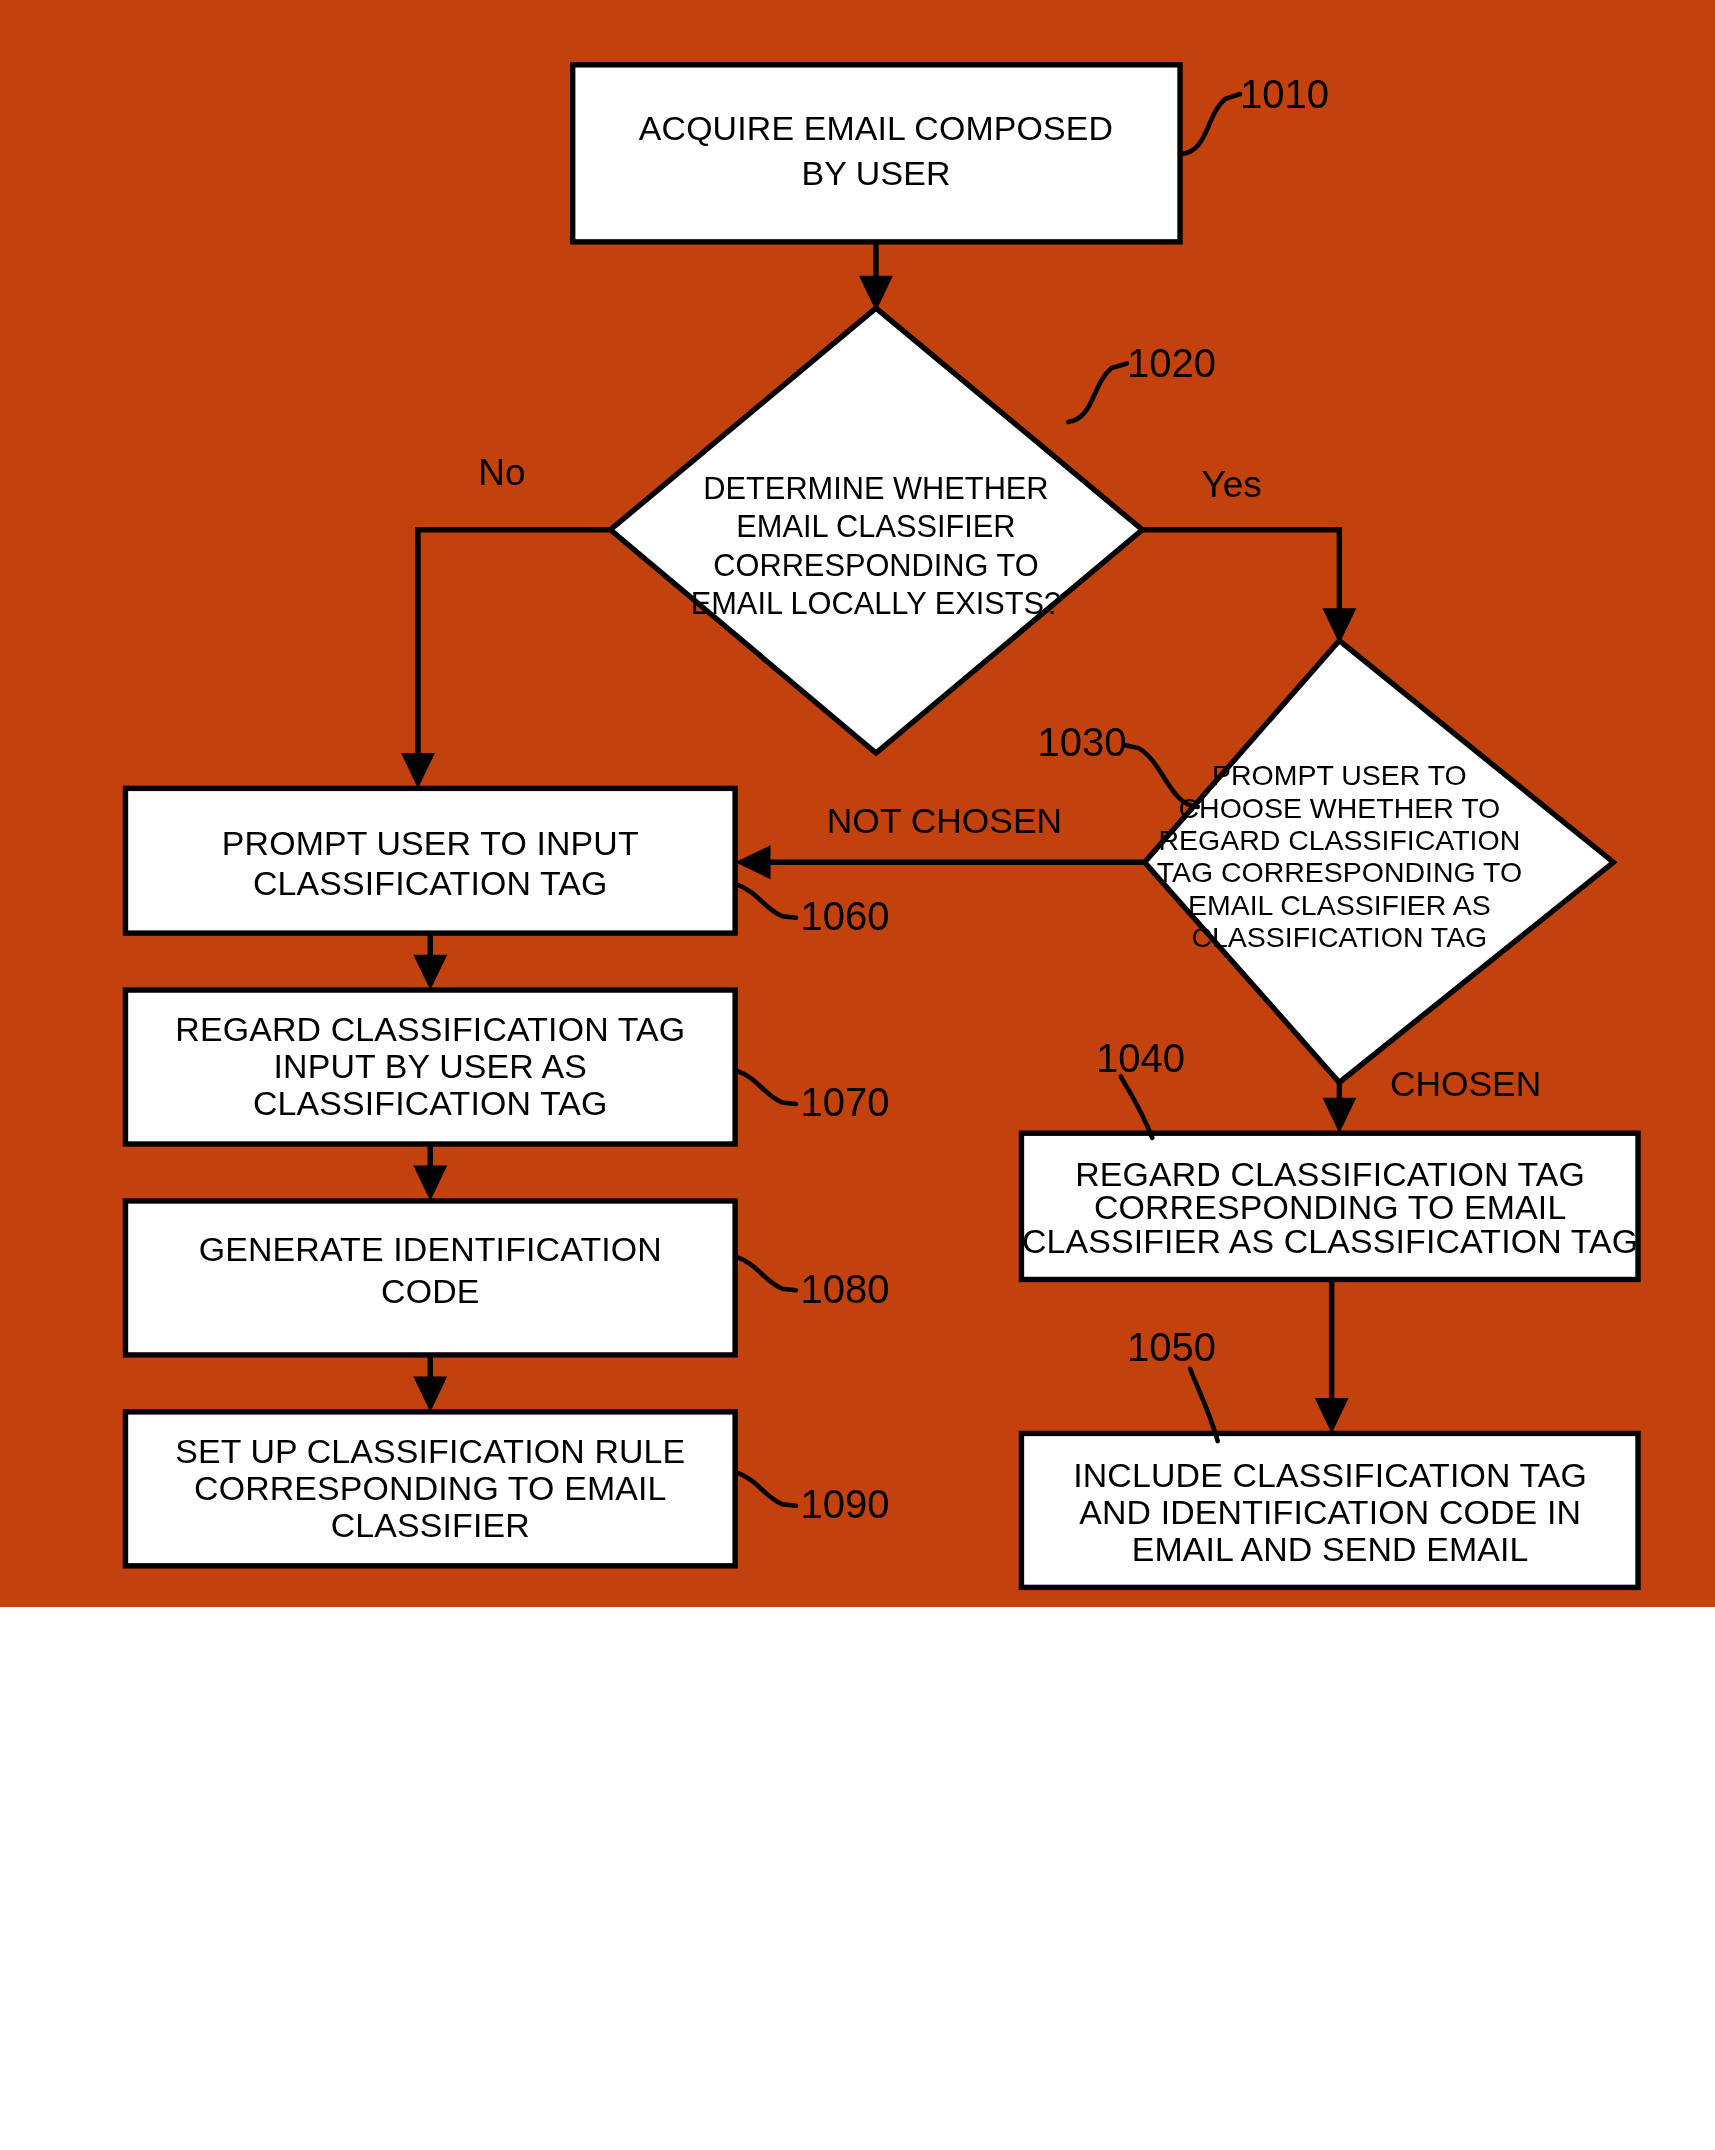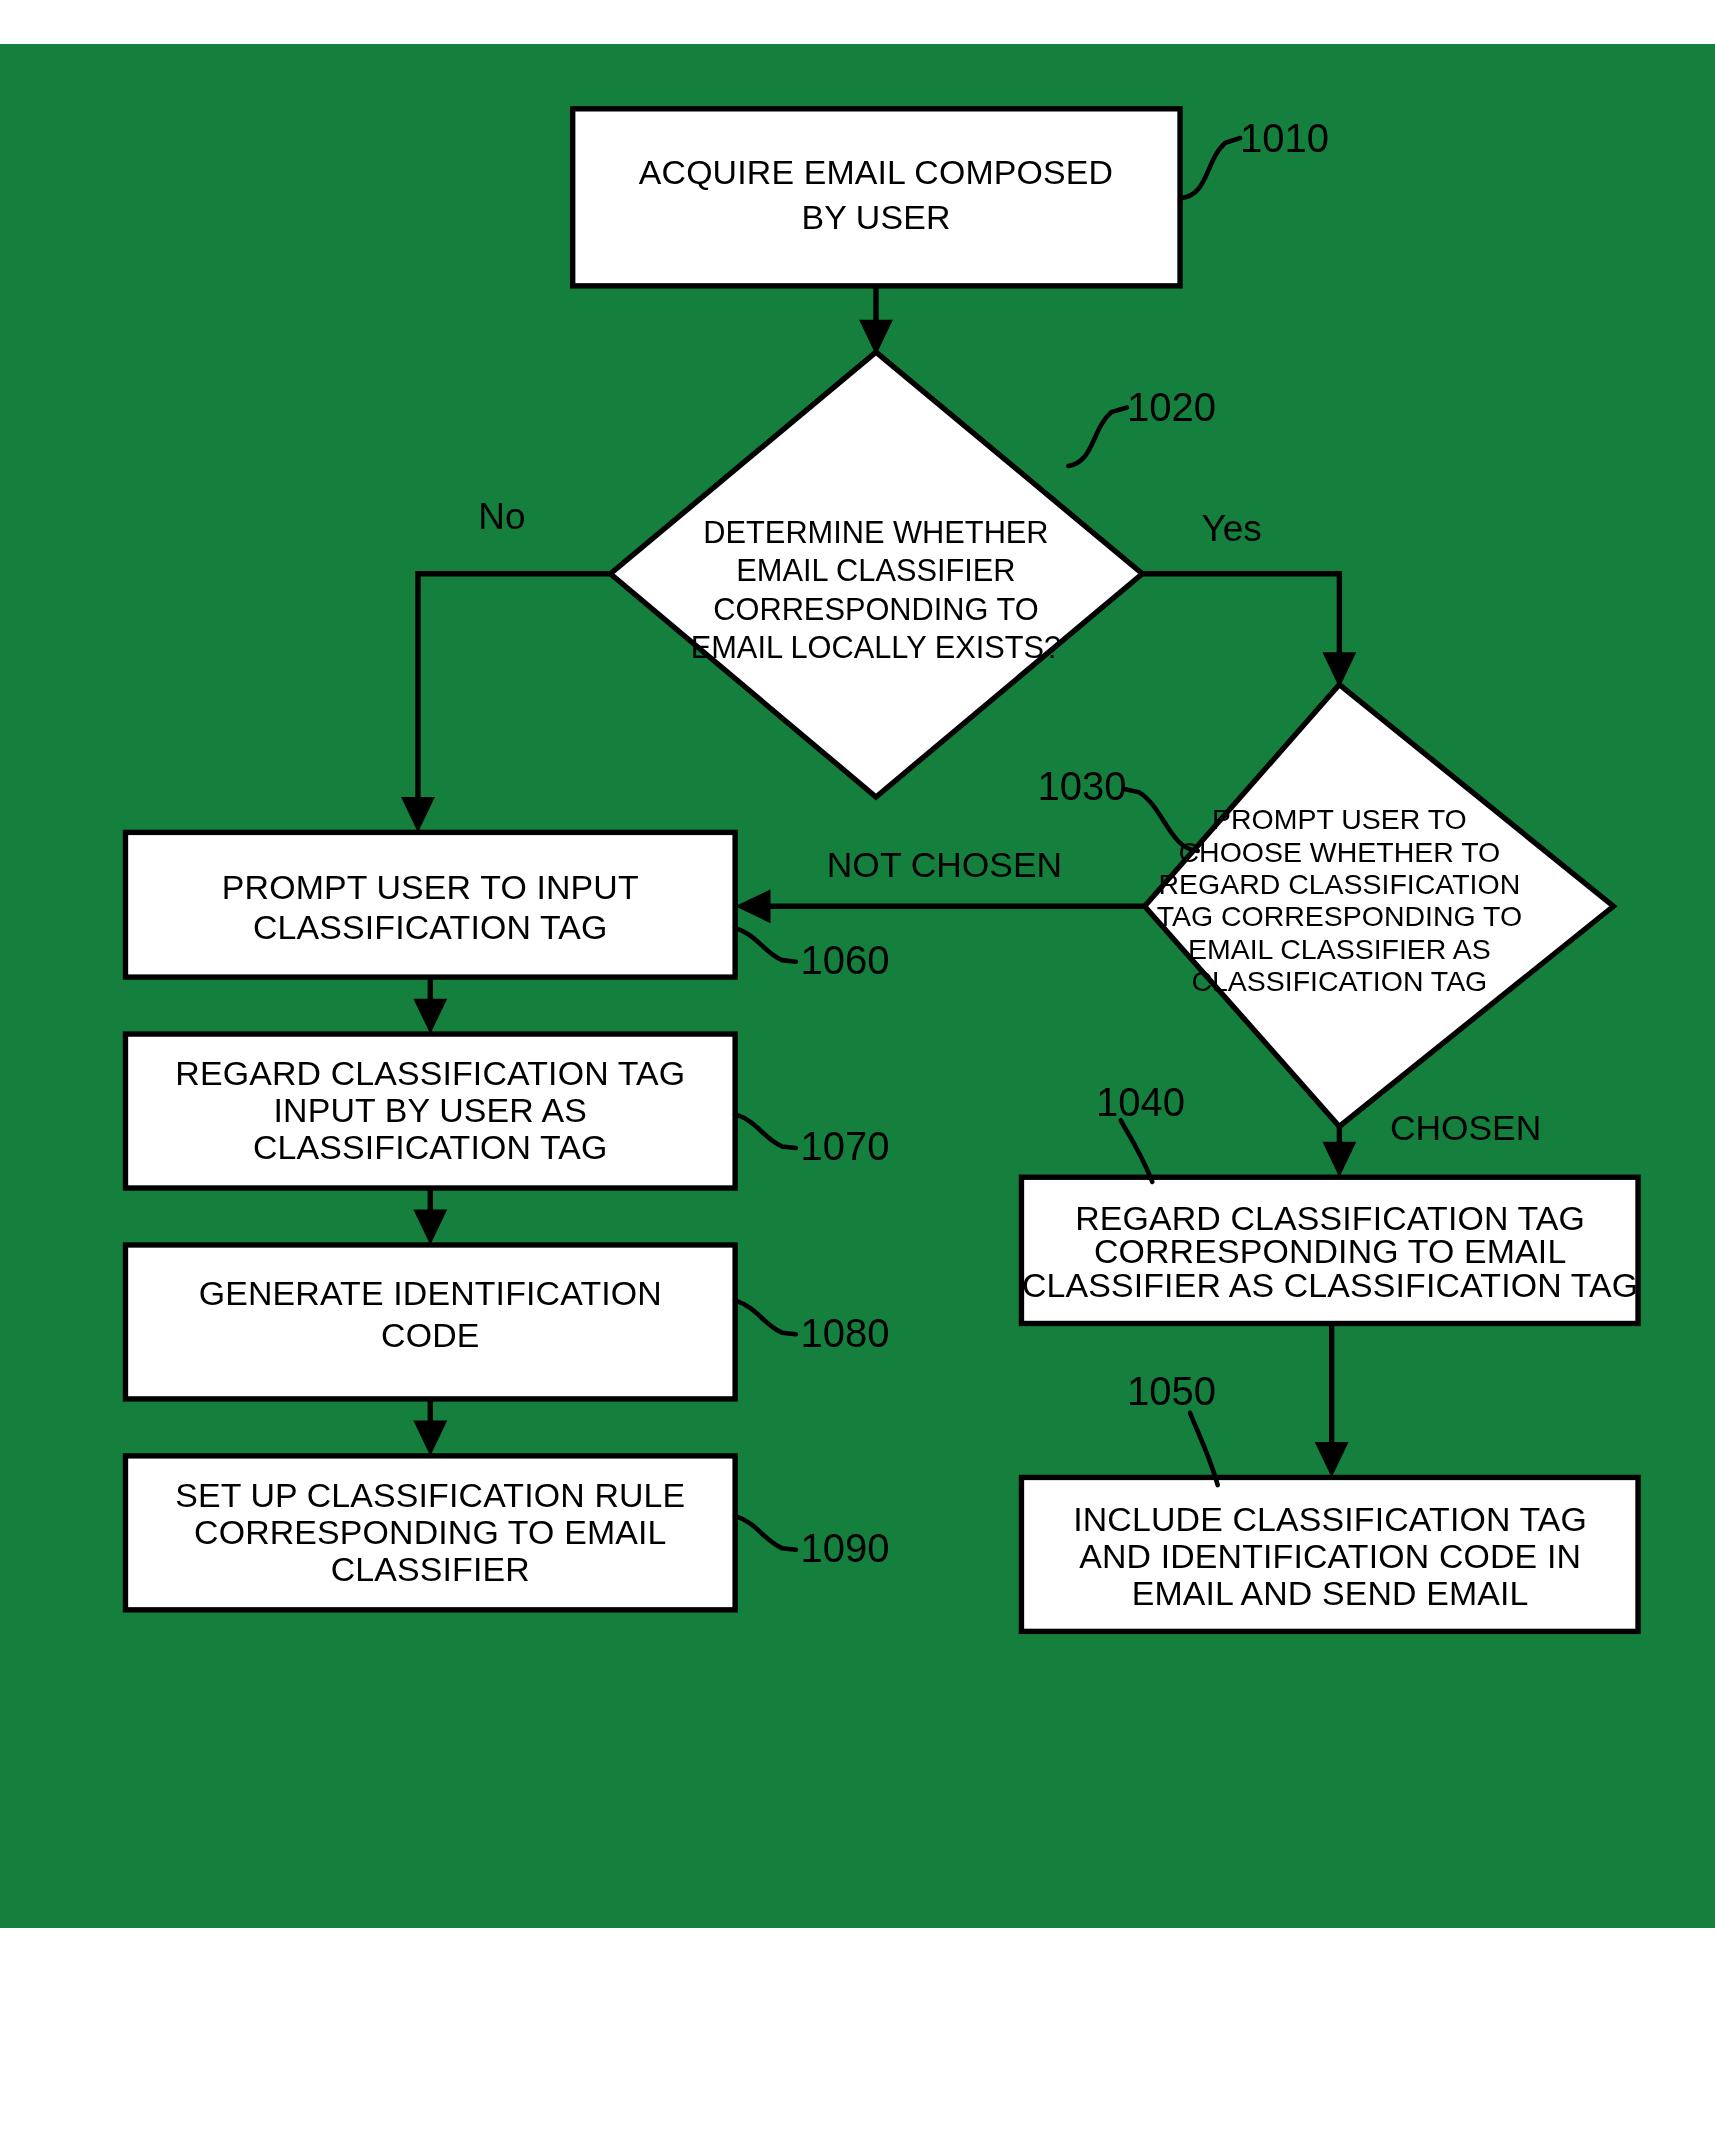--- a/index.html
+++ b/index.html
@@ -8,24 +8,23 @@
     padding: 0;
     background: #ffffff;
   }
   body {
     font-family: "Liberation Sans", sans-serif;
     color: #000000;
   }
   #page {
     position: relative;
     width: 1715px;
-    height: 1884px;
-    background: #15803d;
+    height: 1607px;
+    background: #c2410c;
     overflow: hidden;
-    margin-top: 44px;
   }
   #figure-svg {
     position: absolute;
     left: 0;
     top: 0;
     width: 1715px;
     height: 2151px;
   }
   .shape-outline {
     fill: #ffffff;

